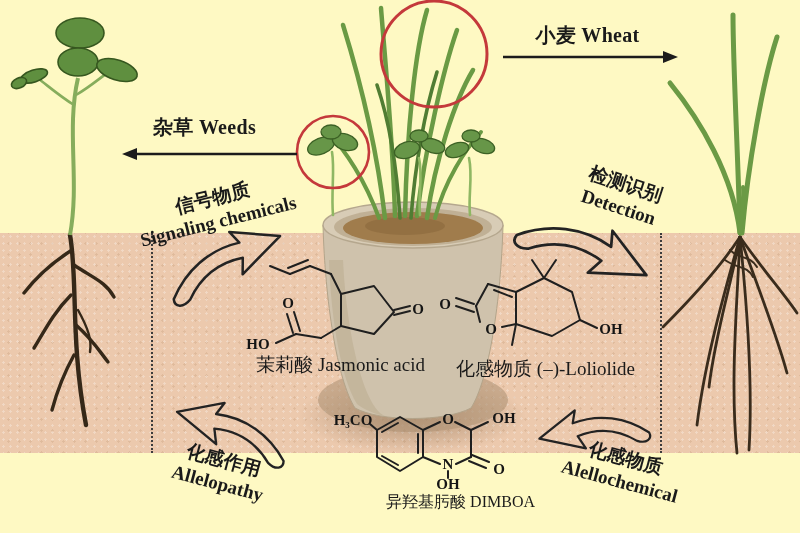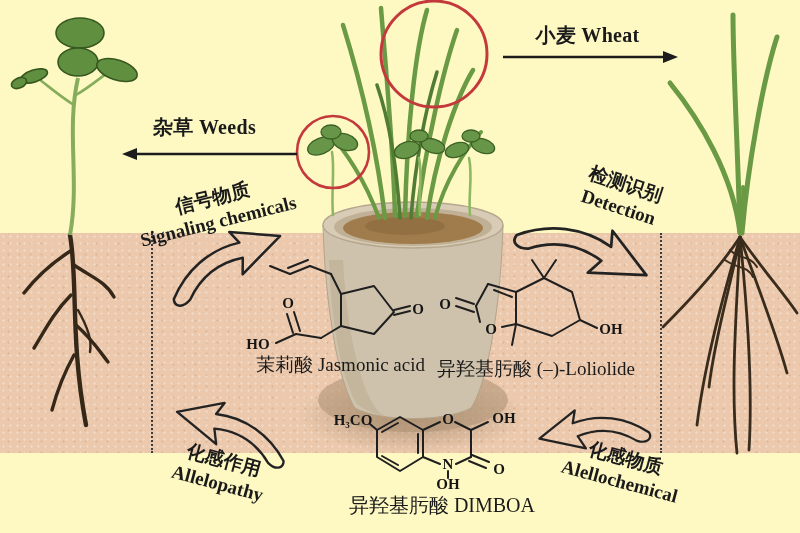--- a/index.html
+++ b/index.html
@@ -33,21 +33,21 @@
   }
   .rot-label{
     position:absolute;text-align:center;font-size:19px;font-weight:600;
     line-height:1.28;white-space:nowrap;
   }
   .rot-label span{display:block;}
   .caption{
     position:absolute;text-align:right;font-size:19px;font-weight:400;
     white-space:nowrap;
   }
-  .caption.big{font-size:20px;}
+  .caption.big{font-size:16px;}
   svg{display:block;overflow:visible;}
   .chem line,.chem polyline,.chem polygon,.chem path{
     stroke:#1f1f1f;stroke-width:2;fill:none;stroke-linecap:round;stroke-linejoin:round;
   }
   .chem text{
     fill:#151515;font-family:"Liberation Serif","DejaVu Serif",serif;
     font-size:15px;font-weight:700;stroke:none;
   }
   .curved-arrow path{fill:none;stroke:#232323;stroke-width:2.6;stroke-linejoin:round;}
   .harrow line{stroke:#1c1c1c;stroke-width:2.4;}
@@ -224,21 +224,21 @@
       <line x1="46" y1="64" x2="28" y2="58"></line>
     <polyline points="88,44 116,30 144,44 152,72 124,88 88,76"></polyline>
     <line x1="116" y1="30" x2="104" y2="12"></line>
     <line x1="116" y1="30" x2="128" y2="12"></line>
     <line x1="152" y1="72" x2="169" y2="80"></line>
     <line x1="88" y1="76" x2="84" y2="97" stroke-width="4"></line>
     <text x="17" y="61" text-anchor="middle">O</text>
     <text x="63" y="86" text-anchor="middle">O</text>
     <text x="183" y="86" text-anchor="middle">OH</text>
   </svg>
-  <div class="caption" style="left:420px;top:356px;width:215px;">异羟基肟酸 (–)-Loliolide</div>
+  <div class="caption" style="left:420px;top:356px;width:215px;">化感物质 (–)-Loliolide</div>
 
   <svg class="abs chem" style="left:334px;top:394px;" width="198" height="96" viewBox="0 0 198 96">
     <polygon points="66,23 89,36 89,63 66,77 43,63 43,36"></polygon>
     <line x1="64" y1="29" x2="48" y2="38"></line>
     <line x1="84" y1="40" x2="84" y2="59"></line>
     <line x1="64" y1="71" x2="48" y2="62"></line>
     <line x1="36" y1="30" x2="43" y2="36"></line>
     <line x1="89" y1="36" x2="106" y2="28"></line>
     <line x1="121" y1="28" x2="137" y2="36"></line>
     <line x1="137" y1="36" x2="137" y2="63"></line>

